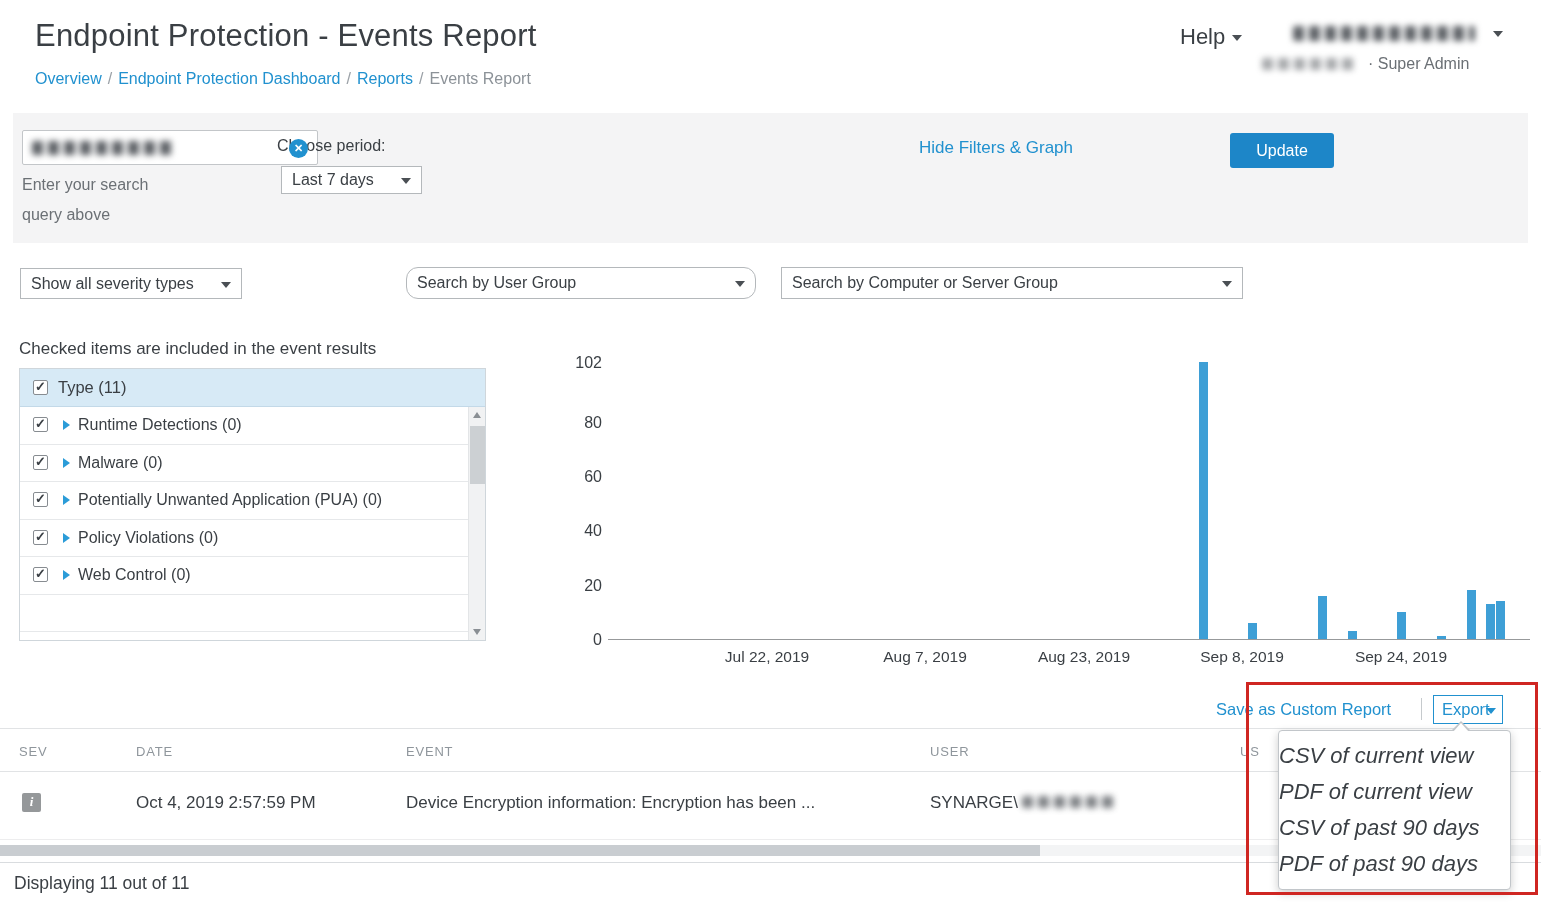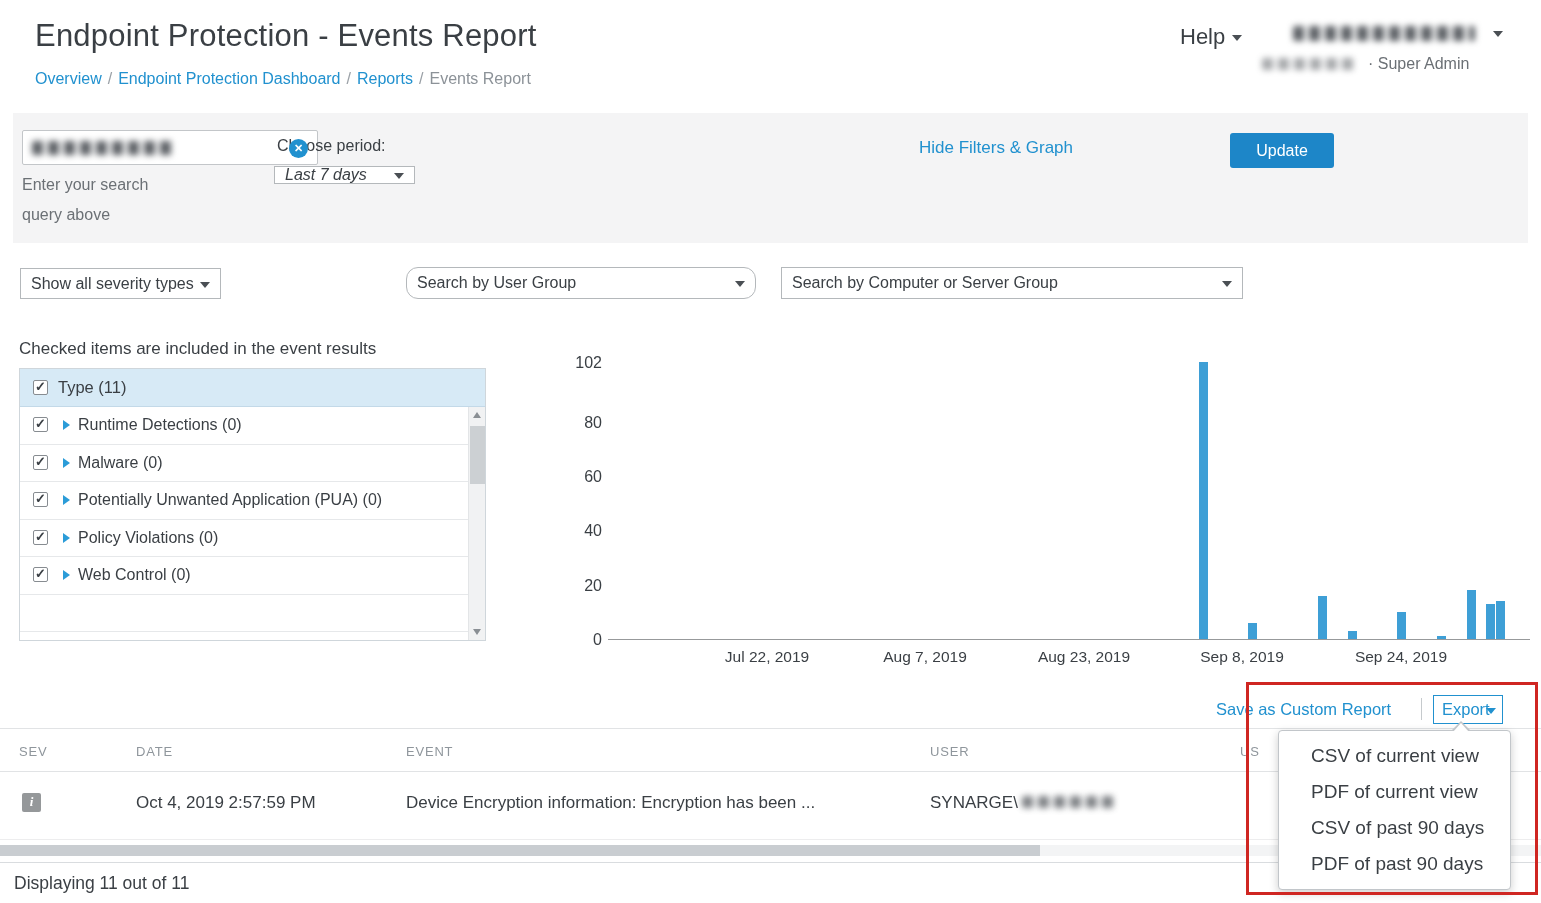--- a/index.html
+++ b/index.html
@@ -28,26 +28,26 @@
   .search-input { left:22px; top:130px; width:296px; height:35px; background:#fff; border:1px solid #c3c6c9; border-radius:2px; z-index:1; }
   .search-blob { left:32px; top:141px; width:142px; height:14px; z-index:2; }
   .choose-period { left:277px; top:137px; font-size:16px; z-index:3; }
   .clear-icon { left:289px; top:139px; width:19px; height:19px; border-radius:50%; background:#2191cf; z-index:4; color:#fff; font-size:11px; line-height:19px; text-align:center; font-weight:bold; cursor:pointer; }
   .clear-icon::after { content:"✕"; }
   .hint1 { left:22px; top:176px; font-size:16px; color:#6b7075; }
   .hint2 { left:22px; top:206px; font-size:16px; color:#6b7075; }
   .select-box { background:#fff; border:1px solid #b4b8bb; font-size:16px; color:#3b4045; cursor:pointer; }
   .select-box .sel-label { position:absolute; left:10px; top:50%; transform:translateY(-50%); white-space:nowrap; }
   .select-box .caret { position:absolute; right:10px; top:50%; margin-top:-2px; border-top-width:6px; }
-  .period-select { left:274px; top:166px; width:141px; height:18px;font-style:italic; }
+  .period-select { left:281px; top:166px; width:141px; height:28px; }
   .hide-link { left:919px; top:138px; font-size:17px; }
   .update-btn { left:1230px; top:133px; width:104px; height:35px; background:#1d86c8; border:none; border-radius:3px; color:#fff; font-size:16px; cursor:pointer; font-family:"Liberation Sans", sans-serif; }
 
   
-  .severity-select { left:20px; top:268px; width:201px; height:31px; }
+  .severity-select { left:20px; top:268px; width:222px; height:31px; }
   .usergroup-select { left:406px; top:267px; width:350px; height:32px;border-radius:12px; }
   .computergroup-select { left:781px; top:267px; width:462px; height:32px; }
 
   
   .checked-heading { left:19px; top:339px; font-size:17px; color:#3a3f44; }
   .list-panel { left:19px; top:368px; width:467px; height:273px; border:1px solid #cfd6db; background:#fff; overflow:hidden; }
   .list-header { position:absolute; left:0; top:0; width:100%; height:38px; background:#d7eaf6; border-bottom:1px solid #c3d9e8;text-align:center; }
   .list-body { position:absolute; left:0; top:38px; width:448px; }
   .list-row { position:relative; height:37.5px; border-bottom:1px solid #e6e8ea; }
   .cb { position:absolute; left:13px; top:50%; margin-top:-8px; width:15px; height:15px; background:#fff; border:1px solid #878c91; border-radius:2px; cursor:pointer; }
@@ -95,21 +95,21 @@
   .hscroll-thumb { position:absolute; left:0; top:0; width:1040px; height:11px; background:#c9cdd1; }
 
   
   .footer-line { left:0; top:862px; width:1541px; height:1px; background:#d9dcdf; }
   .footer-text { left:14px; top:873px; font-size:17.5px; color:#3a3f44; }
 
   
   .export-menu { left:1278px; top:730px; width:233px; background:#fff; border:1px solid #c2c6ca; border-radius:4px; box-shadow:0 3px 10px rgba(0,0,0,.2); padding:7px 0; z-index:30; }
   .menu-notch-outer { position:absolute; top:-10px; left:172px; width:0; height:0; border-left:10px solid transparent; border-right:10px solid transparent; border-bottom:10px solid #c2c6ca; }
   .menu-notch-inner { position:absolute; top:-8px; left:174px; width:0; height:0; border-left:8px solid transparent; border-right:8px solid transparent; border-bottom:9px solid #fff; }
-  .menu-item { height:36px; line-height:36px; padding-left:32px; font-size:19px; color:#3a3f44; cursor:pointer; white-space:nowrap; }
+  .menu-item { height:36px; line-height:36px; font-size:22px; color:#3a3f44; cursor:pointer; white-space:nowrap;font-style:italic; }
 
   
   .annotation-box { left:1246px; top:682px; width:292px; height:213px; border:3px solid #cf2622; z-index:50; pointer-events:none; }
 </style>
 </head>
 <body>
 
 <div class="page">
 
   <h1 class="abs title">Endpoint Protection - Events Report</h1>

